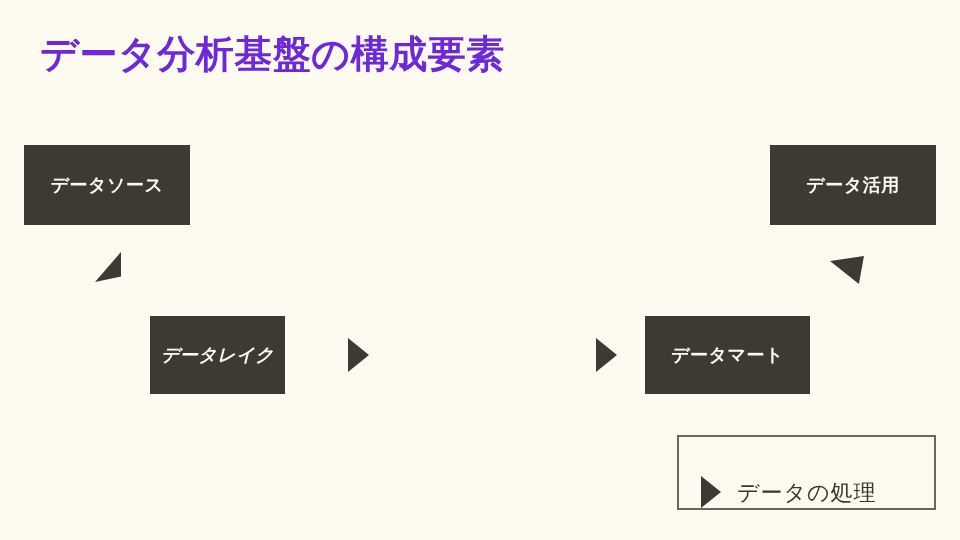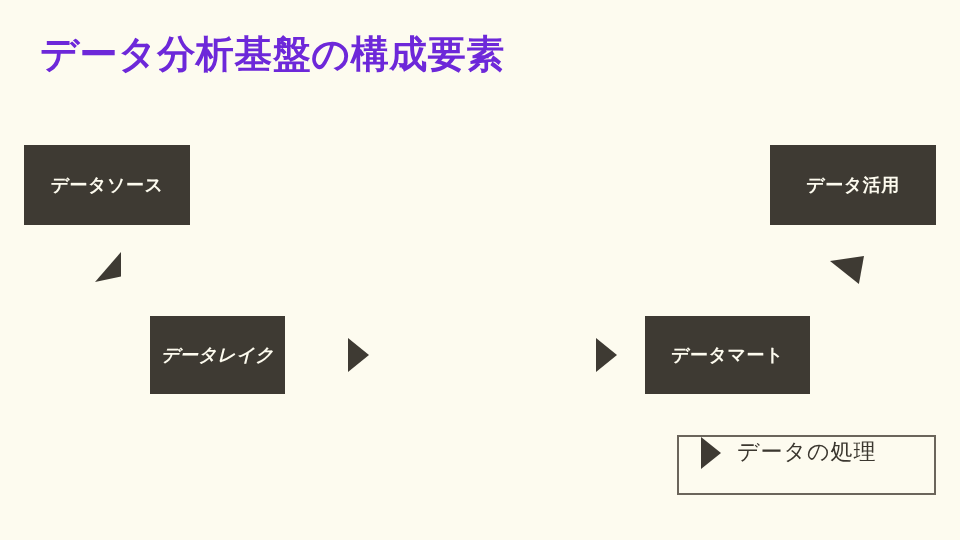--- a/index.html
+++ b/index.html
@@ -111,26 +111,26 @@
     border: 0;
     clip-path: polygon(0% 18%, 100% 0%, 85% 100%);
   }
 
   
   #legend {
     position: absolute;
     left: 677px;
     top: 435px;
     width: 259px;
-    height: 60px;
+    height: 75px;
     box-sizing: border-box;
     border: 2px solid #6b655b;
     background: #fdfbef;
     display: flex;
-    align-items: flex-start;
+    align-items: flex-end;
     gap: 16px;
     padding: 0 22px;
   }
   #legend-arrow-icon {
     width: 0;
     height: 0;
     flex: 0 0 auto;
     border-top: 16px solid transparent;
     border-bottom: 16px solid transparent;
     border-left: 20px solid #3e3a33;

